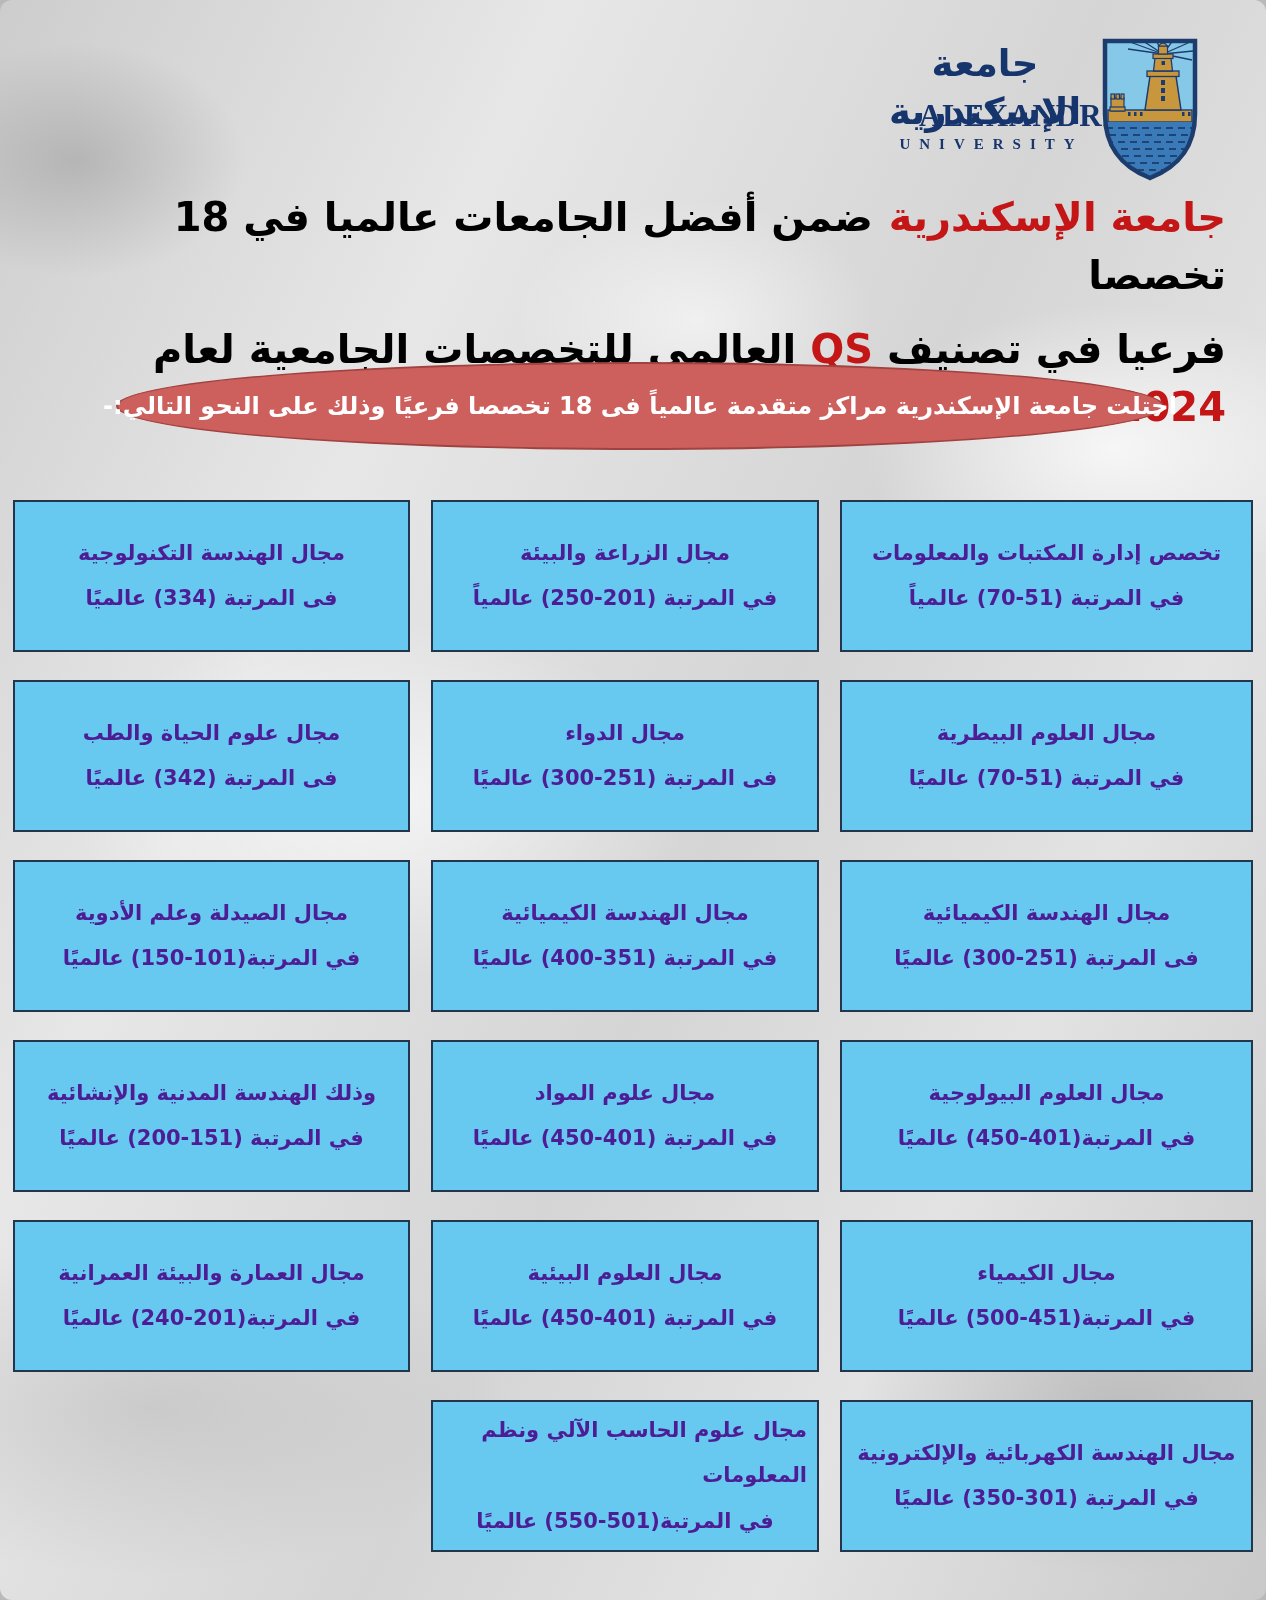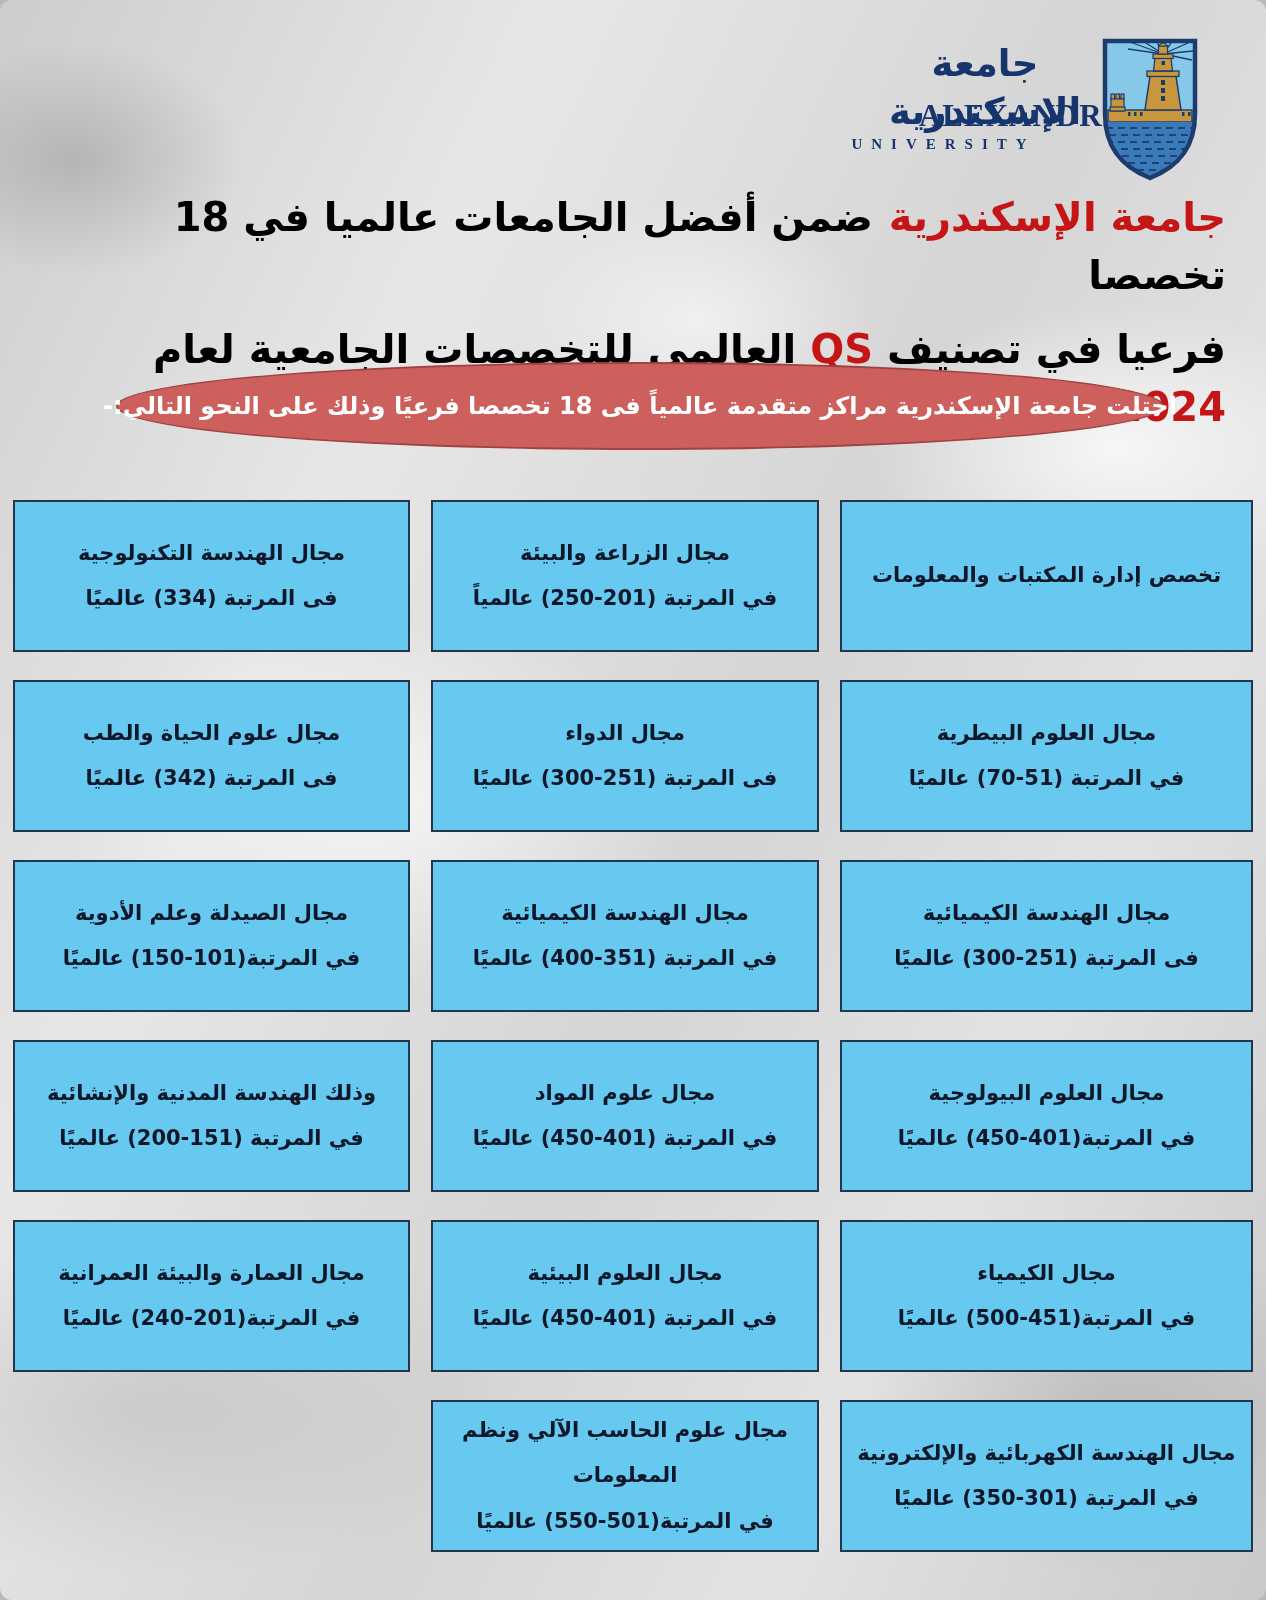--- a/index.html
+++ b/index.html
@@ -21,21 +21,21 @@
   .logo-callig{
     position:absolute;left:872px;top:40px;width:226px;text-align:center;
     color:#17356d;font-weight:bold;font-size:37px;line-height:1.3;
   }
   .logo-en1{
     position:absolute;left:916px;top:98px;width:226px;text-align:center;
     color:#17356d;font-family:"Liberation Serif",serif;font-weight:bold;
     font-size:31px;letter-spacing:1px;
   }
   .logo-en2{
-    position:absolute;left:826px;top:136px;width:226px;text-align:center;
+    position:absolute;left:874px;top:136px;width:226px;text-align:center;
     color:#17356d;font-family:"Liberation Serif",serif;font-weight:bold;
     font-size:15px;letter-spacing:9px;text-indent:9px;
   }
   .crest{position:absolute;left:1100px;top:36px;width:100px;height:146px;}
   
   .title{
     position:absolute;left:40px;right:40px;top:188px;
     font-weight:bold;color:#000;font-size:40px;line-height:1.45;
   }
   .title .red{color:#c41616;}
@@ -51,21 +51,21 @@
   
   .grid{
     position:absolute;left:13px;top:500px;width:1240px;
     display:grid;direction:rtl;
     grid-template-columns:413px 388px 397px;
     grid-auto-rows:152px;column-gap:21px;row-gap:28px;
   }
   .box{
     background:#67c9ef;border:2px solid #24364d;
     display:flex;flex-direction:column;align-items:center;justify-content:center;
-    text-align:center;color:#0f172a;font-weight:bold;font-size:21px;
+    text-align:right;color:#4c1d95;font-weight:bold;font-size:21px;
     line-height:2.15;padding:8px 10px;box-sizing:border-box;
   }
 </style>
 </head>
 <body>
 
 <div class="page">
 
   <div class="logo-callig" dir="rtl">جامعة الإسكندرية</div>
   <div class="logo-en1">ALEXANDRIA</div>
@@ -149,20 +149,21 @@
     </div>
   </div>
 
   <div class="banner" dir="rtl">
     <span>احتلت جامعة الإسكندرية مراكز متقدمة عالمياً فى 18 تخصصا فرعيًا وذلك على النحو التالي:-</span>
   </div>
 
   <div class="grid">
     <div class="box">
       <div class="field">تخصص إدارة المكتبات والمعلومات</div>
+      <div class="rank">في المرتبة (51-70) عالمياً</div>
     </div>
 
     <div class="box">
       <div class="field">مجال الزراعة والبيئة</div>
       <div class="rank">في المرتبة (201-250) عالمياً</div>
     </div>
 
     <div class="box">
       <div class="field">مجال الهندسة التكنولوجية</div>
       <div class="rank">فى المرتبة (334) عالميًا</div>

